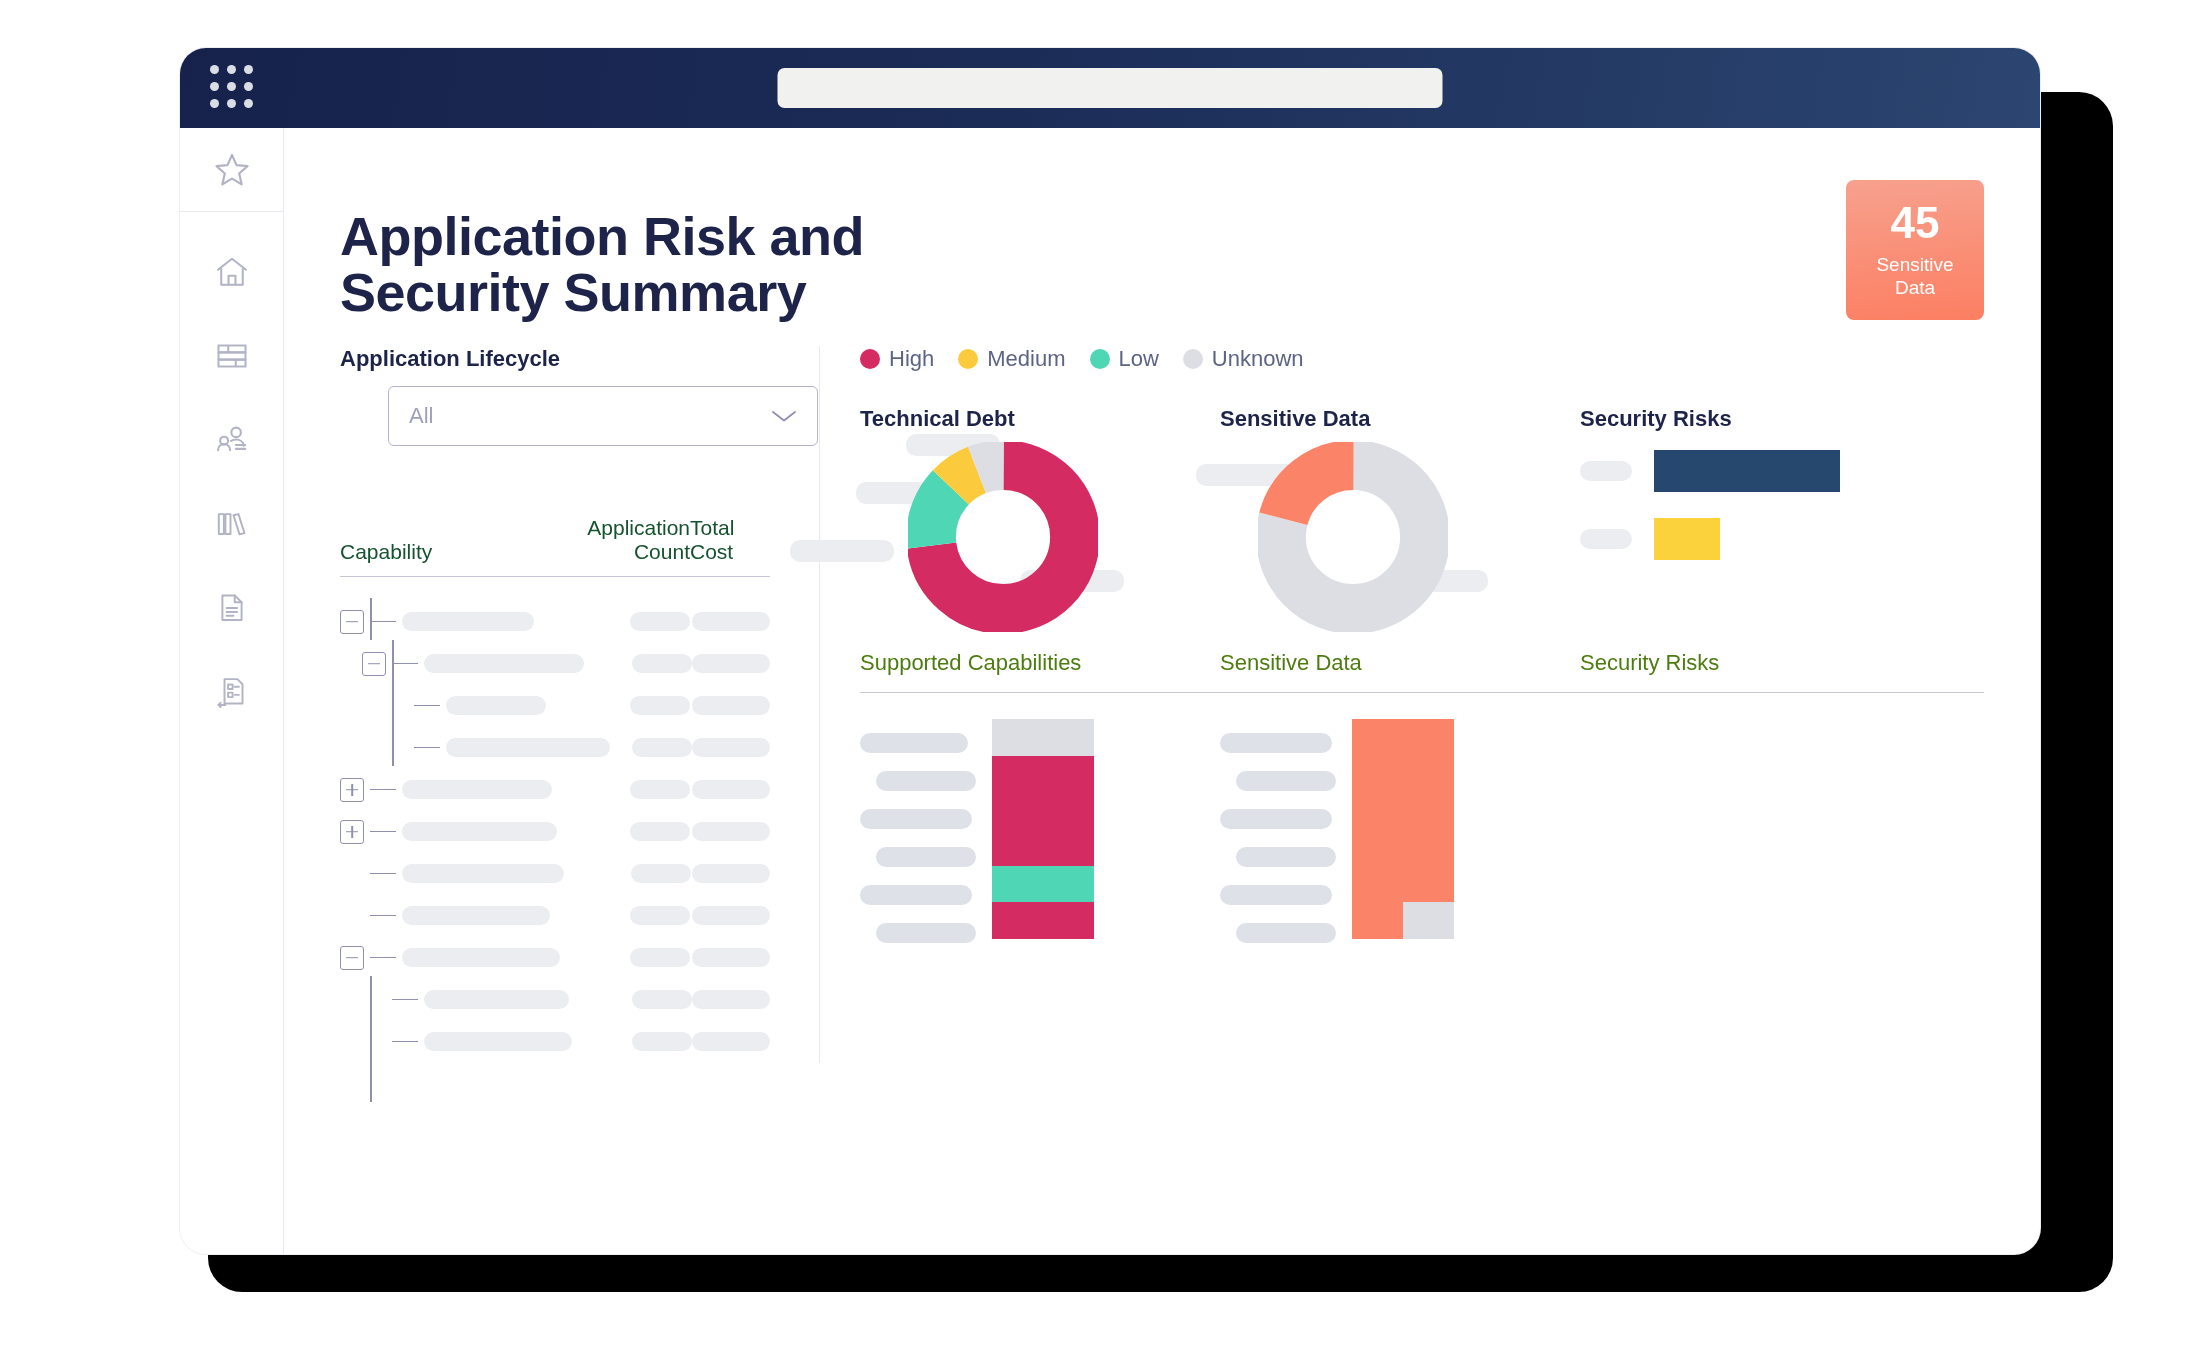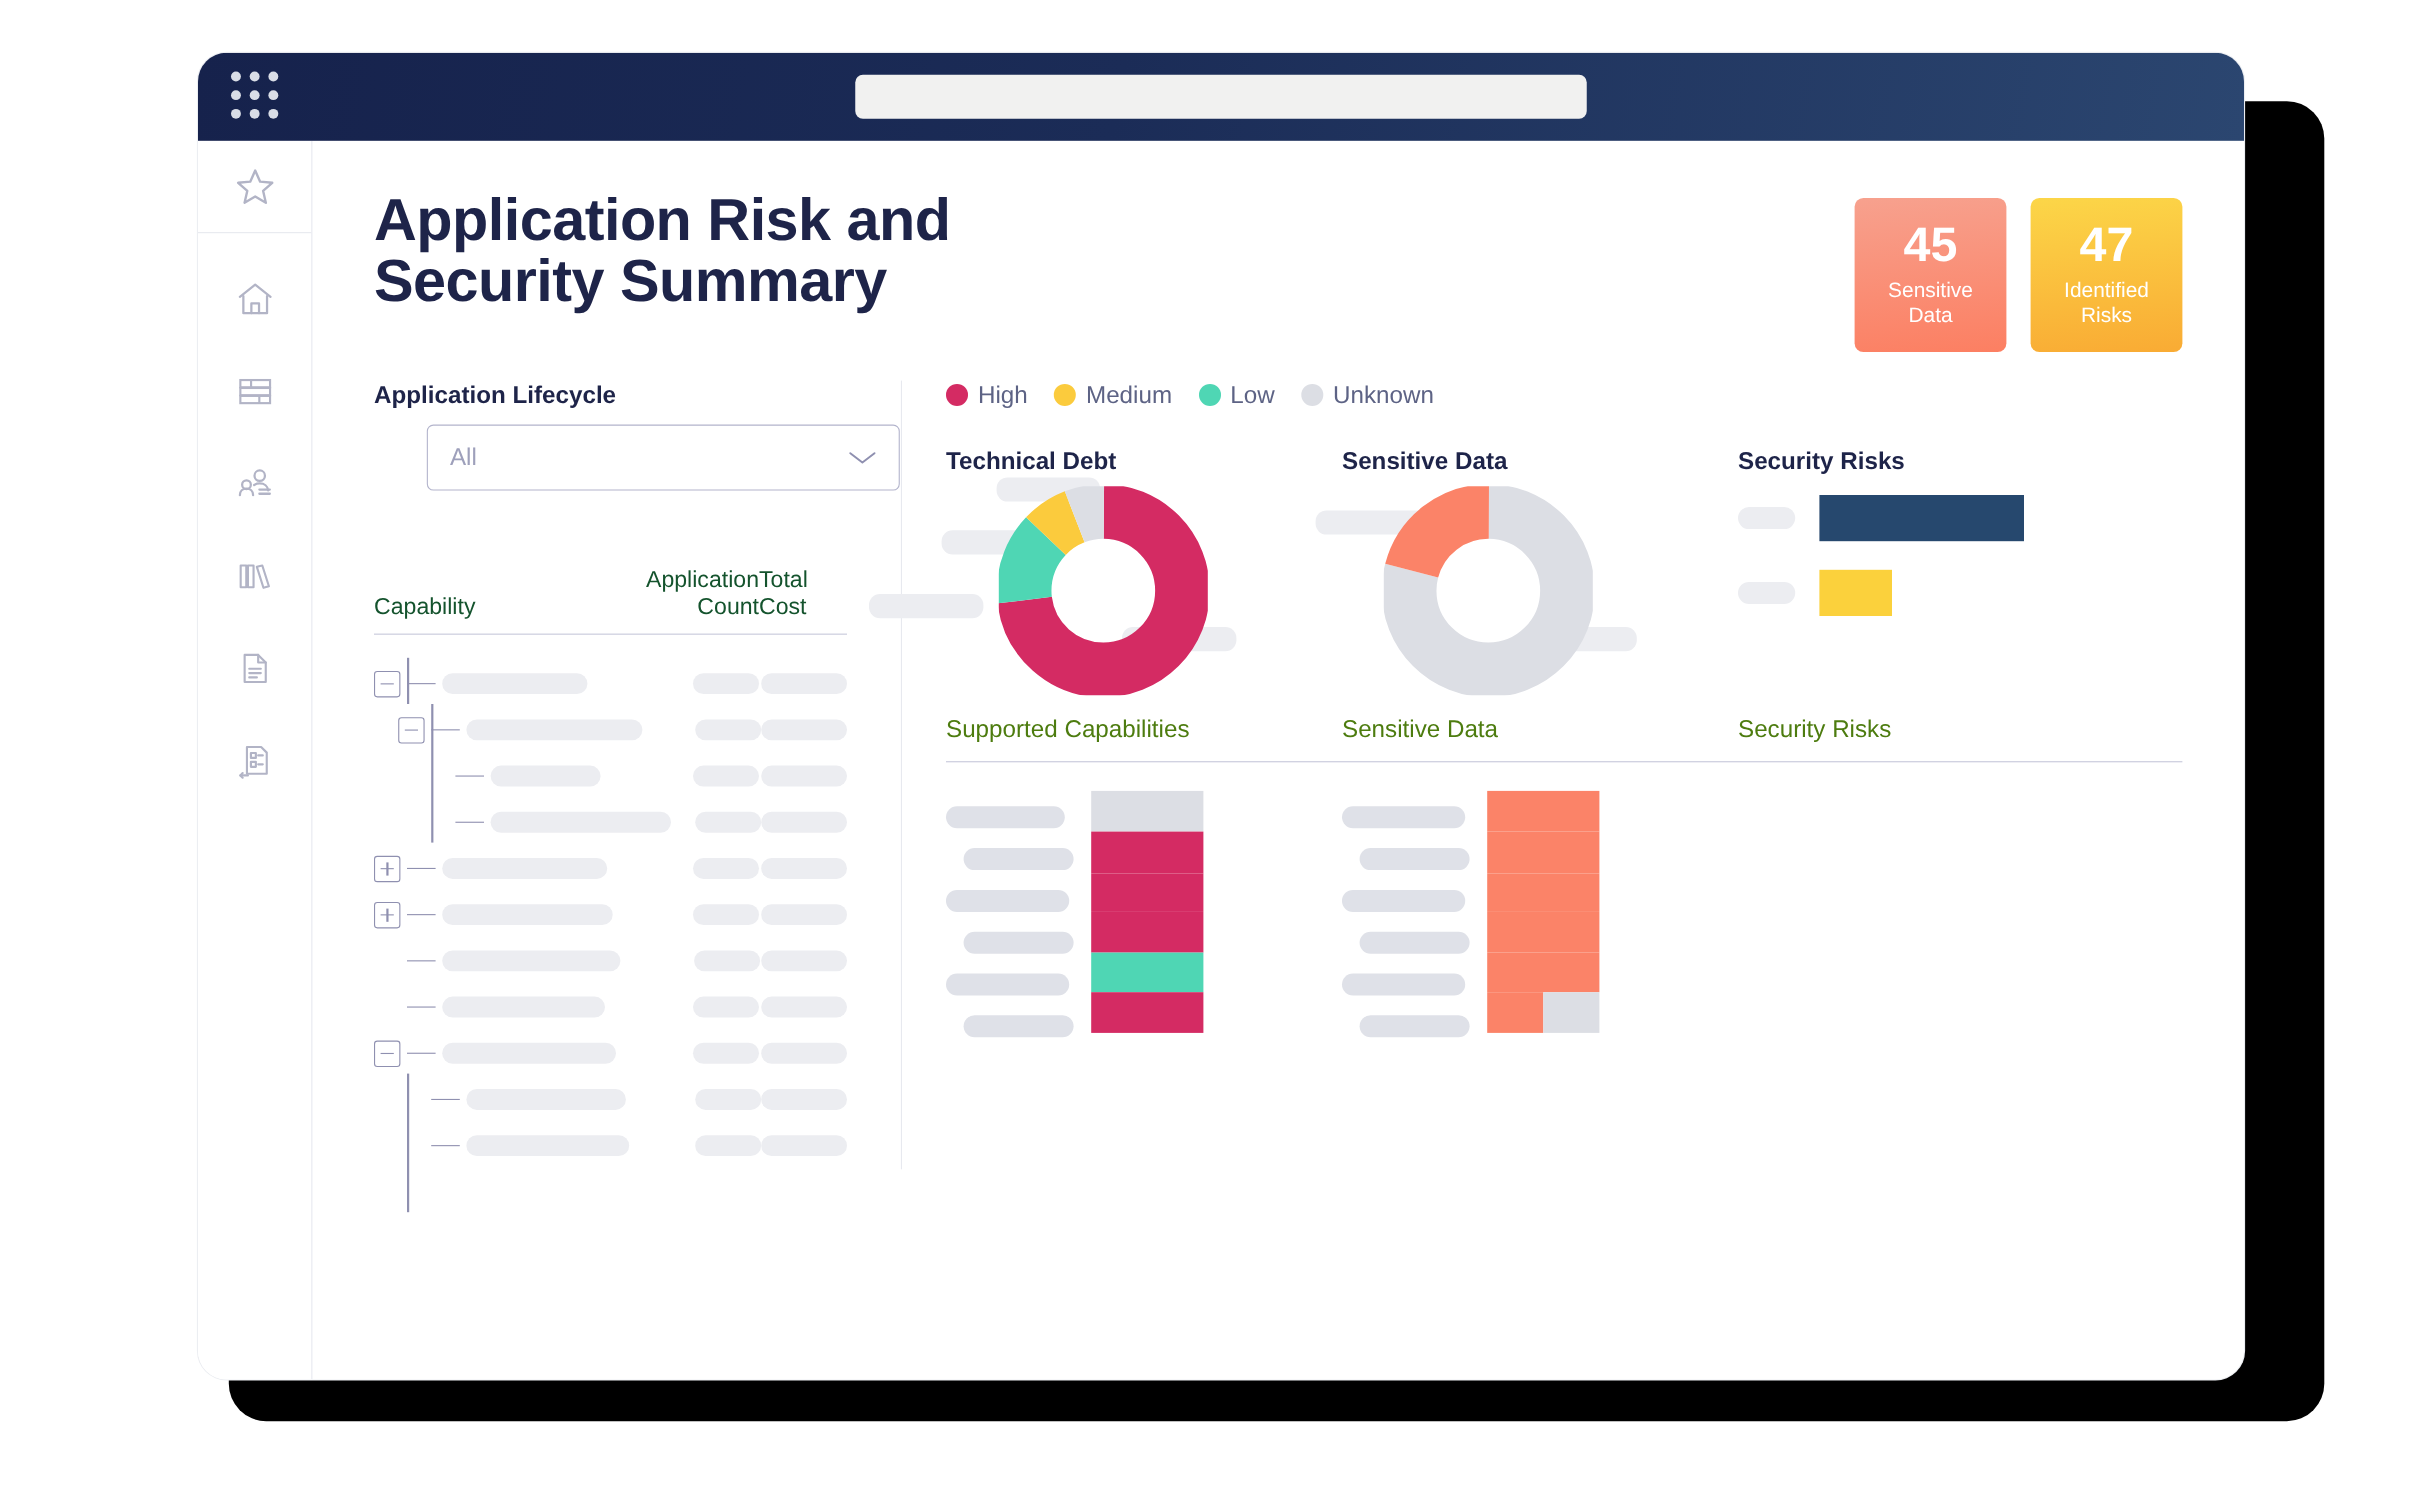--- a/index.html
+++ b/index.html
@@ -85,21 +85,21 @@
   .rail-item {
     height: 84px;
     display: flex; align-items: center; justify-content: center;
     cursor: pointer;
   }
   .rail svg { display: block; }
 
   .content { flex: 1; padding: 44px 56px 0 56px; position: relative; }
 
   
-  .head-row { display: flex; align-items: flex-start; justify-content: space-between; }
+  .head-row { display: flex; align-items: flex-end; justify-content: space-between; }
   .page-title {
     font-size: 54px;
     line-height: 1.04;
     font-weight: 700;
     color: #1e2449;
     letter-spacing: -0.5px;
     max-width: 640px;
   }
 
   .kpis { display: flex; gap: 22px; padding-top: 8px; }
@@ -320,24 +320,20 @@
       <div class="content">
 
         <div class="head-row">
           <div class="page-title">Application Risk and Security Summary</div>
 
           <div class="kpis">
             <div class="kpi kpi-2">
               <div class="kpi-value">45</div>
               <div class="kpi-label">Sensitive Data</div>
             </div>
-            <div class="kpi kpi-3">
-              <div class="kpi-value">47</div>
-              <div class="kpi-label">Identified Risks</div>
-            </div>
           </div>
         </div>
 
         <div class="main-cols">
 
           <div class="left-col">
             <div class="section-label">Application Lifecycle</div>
             <div class="select">
               <span class="select-value">All</span>
               <span class="chev">

